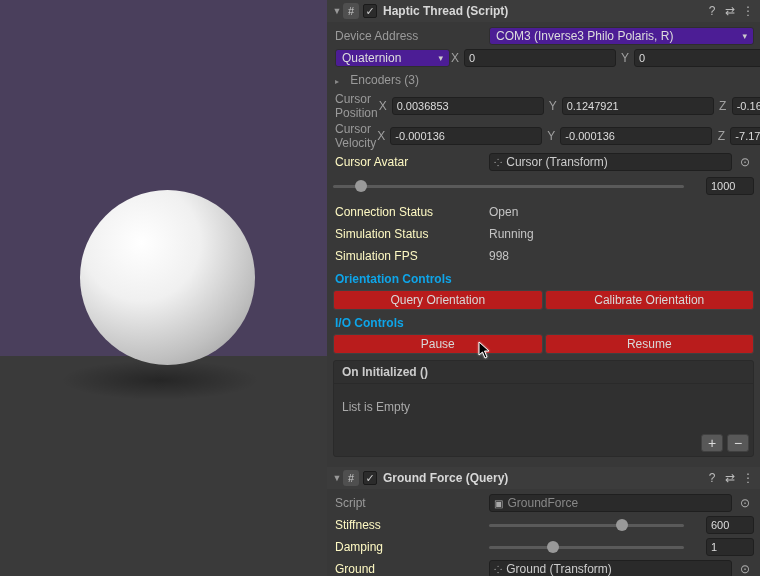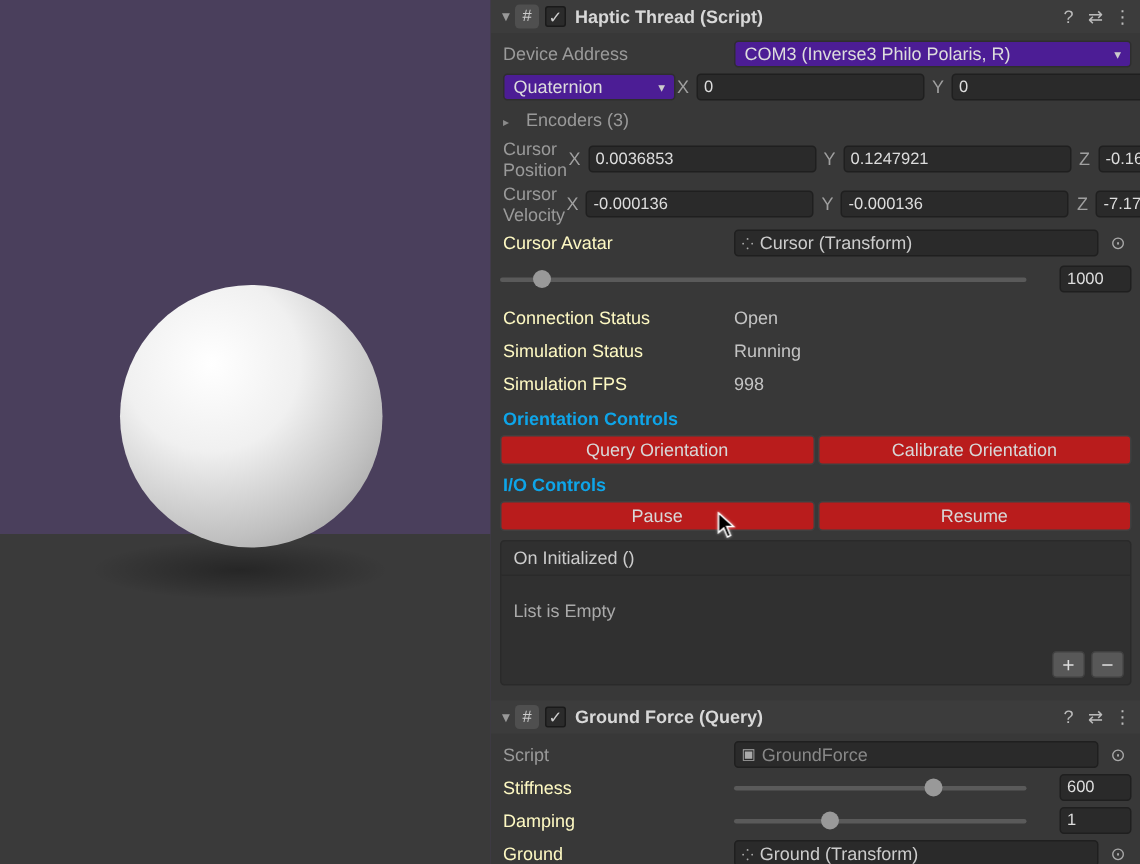--- a/index.html
+++ b/index.html
@@ -32,21 +32,21 @@
   .obj-icon { margin-right: 4px; color: #aaa; font-size: 10px; }
   .obj-picker { width: 18px; text-align: center; color: #aaa; cursor: pointer; font-size: 12px; }
   .slider { flex: 1; display: flex; align-items: center; }
   .slider-track { flex: 1; height: 3px; background: #5a5a5a; border-radius: 2px; position: relative; }
   .slider-handle { position: absolute; top: -5px; width: 12px; height: 12px; border-radius: 50%; background: #999; transform: translateX(-50%); cursor: pointer; }
   .slider-val { width: 48px; background: #2a2a2a; border: 1px solid #1f1f1f; border-radius: 3px; height: 18px; color: #ddd; padding: 0 4px; font-size: 11px; margin-left: 18px; }
   .section-title { color: #0ea5e9; font-weight: bold; margin: 6px 0 4px 2px; }
   .button-row { display: flex; gap: 2px; margin-bottom: 2px; }
   .btn { flex: 1; background: #b91c1c; border: 1px solid #404040; border-radius: 3px; height: 20px; display: flex; align-items: center; justify-content: center; color: #d8d8d8; cursor: pointer; }
   .event-box { border: 1px solid #2a2a2a; border-radius: 3px; margin-top: 6px; background: #303030; }
-  .event-head { padding: 4px 8px; border-bottom: 1px solid #2a2a2a; color: #ccc; }
+  .event-head { padding: 4px 8px; border-bottom: 1px solid #2a2a2a; color: #ccc; font-weight: bold; }
   .event-body { padding: 16px 8px; color: #aaa; }
   .event-footer { display: flex; justify-content: flex-end; gap: 4px; padding: 4px; }
   .small-btn { width: 22px; height: 18px; background: #585858; border: 1px solid #404040; border-radius: 3px; display: flex; align-items: center; justify-content: center; color: #ddd; cursor: pointer; font-size: 14px; }
   .cursor-ptr { position: absolute; left: 478px; top: 341px; font-size: 16px; color: #000; pointer-events: none; }
   .cursor-ptr svg { filter: drop-shadow(0 0 1px rgba(255,255,255,0.6)); }
   .foldout-mini { color: #8a8a8a; width: 10px; display: inline-block; font-size: 8px; margin-right: 2px; }
 </style>
 </head>
 <body>
 

